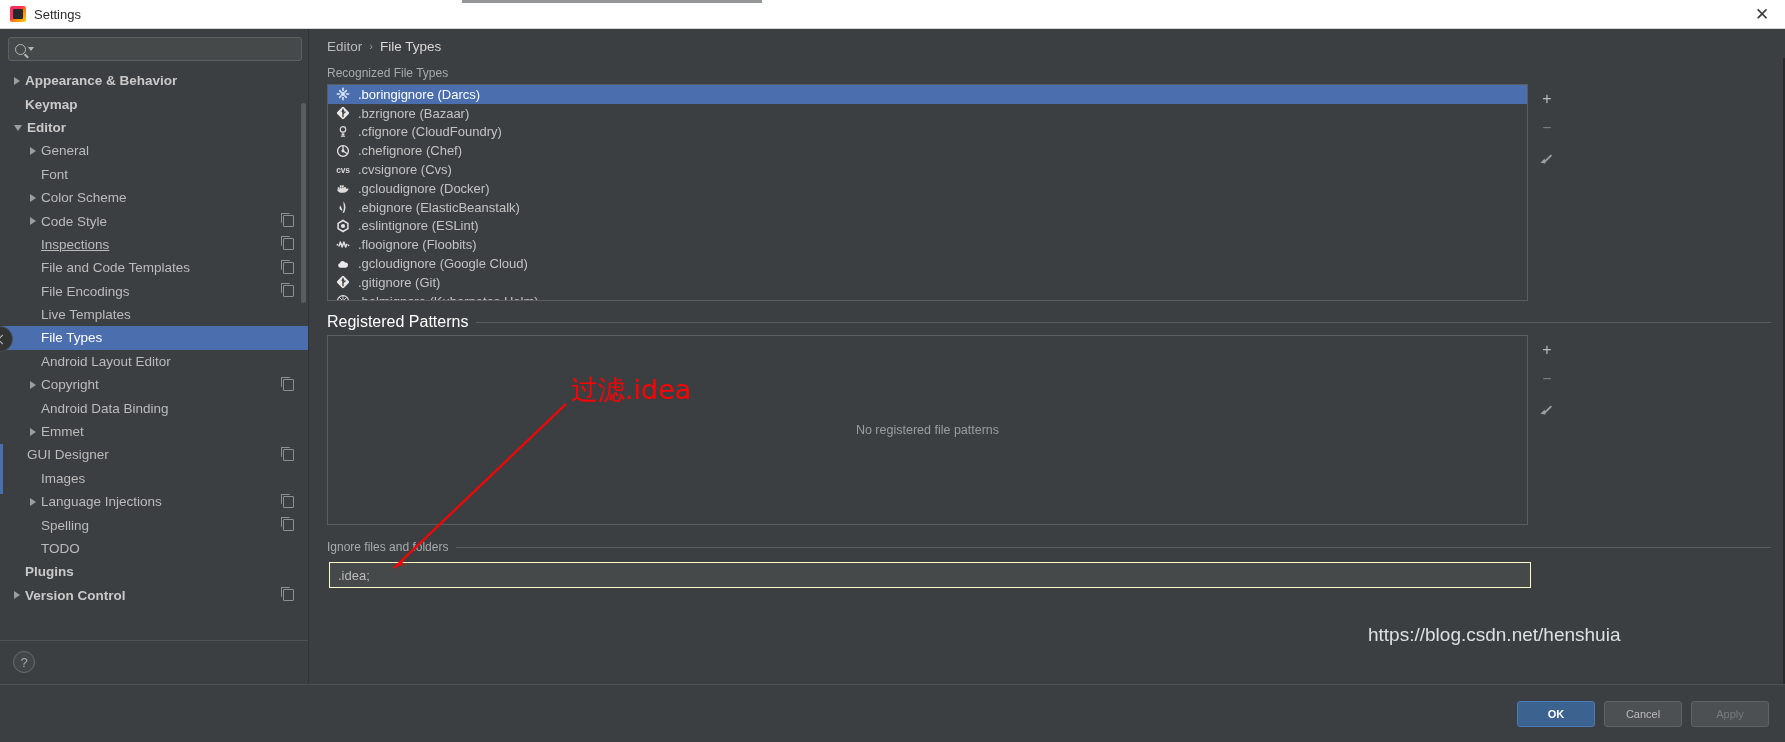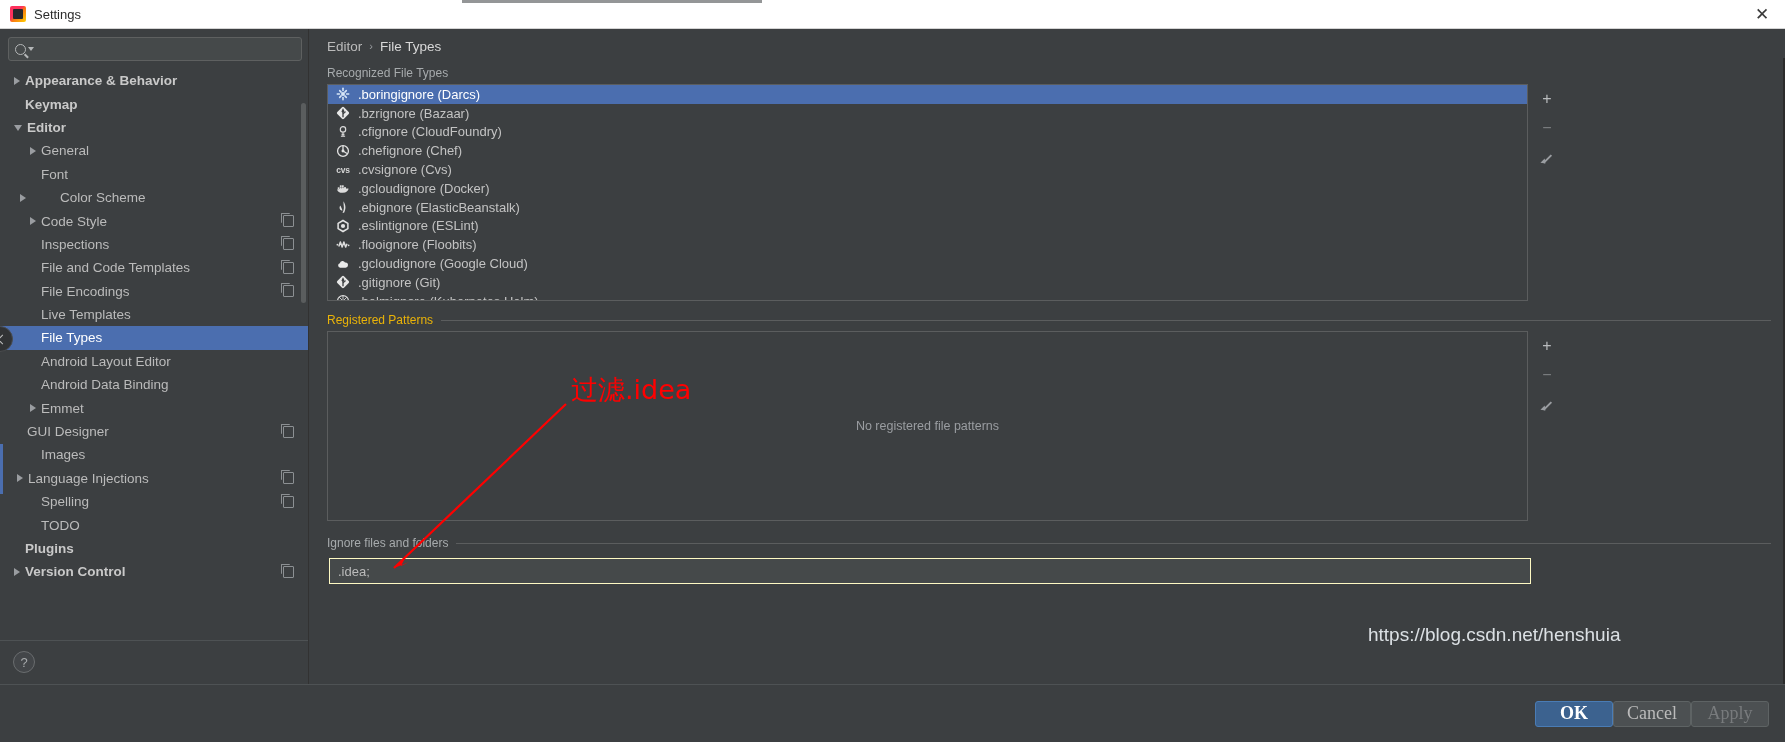--- a/index.html
+++ b/index.html
@@ -271,21 +271,21 @@
     border-right: 3px solid transparent;
     border-top: 4px solid #9a9da1;
     transform: rotate(-45deg);
   }
 
   
   .legend-row {
     display: flex; align-items: center;
     margin-top: 12px; margin-bottom: 4px;
   }
-  .legend-row .txt { font-size: 12px; color: #eab308; white-space: nowrap; }
+  .legend-row .txt { font-size: 16px; color: #ffffff; white-space: nowrap; }
   .legend-row .rule {
     flex: 1; height: 1px; background: #5b5d5e; margin-left: 8px;
   }
   .patternbox {
     width: 1201px; height: 190px;
     background: #3c3f41;
     border: 1px solid #5b5d5e;
     display: flex; align-items: center; justify-content: center;
     position: relative;
   }
@@ -317,23 +317,23 @@
     display: flex; align-items: center; justify-content: flex-end;
     padding-right: 16px;
     position: relative;
   }
   .btn {
     min-width: 78px; height: 26px;
     border-radius: 3px;
     border: 1px solid #5e6364;
     background: #4c5052;
     color: #bbbbbb;
-    font-size: 18px;
+    font-size: 11px;
     display: flex; align-items: center; justify-content: center;
-    font-family: Liberation Serif, serif;
+    margin-left: 9px;
   }
   .btn.primary {
     background: #3c628f;
     border-color: #4a7cb5;
     color: #ffffff;
     font-weight: bold;
   }
   .btn.disabled { color: #787b7d; }
 
   
@@ -407,30 +407,30 @@
             <span>Editor</span>
           </div>
           <div class="titem" style="padding-left: 30px;">
             <span class="arrow"></span>
             <span>General</span>
           </div>
           <div class="titem" style="padding-left: 30px;">
             <span class="arrow hidden"></span>
             <span>Font</span>
           </div>
-          <div class="titem" style="padding-left: 20px; gap: 29px;">
+          <div class="titem" style="padding-left: 30px;">
             <span class="arrow"></span>
             <span>Color Scheme</span>
           </div>
           <div class="titem" style="padding-left: 30px;">
             <span class="arrow"></span>
             <span>Code Style</span>
             <span class="copyicon"></span>
           </div>
-          <div class="titem" style="padding-left: 30px;">
+          <div class="titem" style="padding-left: 30px; text-decoration: underline;">
             <span class="arrow hidden"></span>
             <span>Inspections</span>
             <span class="copyicon"></span>
           </div>
           <div class="titem" style="padding-left: 30px;">
             <span class="arrow hidden"></span>
             <span>File and Code Templates</span>
             <span class="copyicon"></span>
           </div>
           <div class="titem" style="padding-left: 30px;">
@@ -442,39 +442,44 @@
             <span class="arrow hidden"></span>
             <span>Live Templates</span>
           </div>
           <div class="titem sel" style="padding-left: 30px;">
             <span class="arrow hidden"></span>
             <span>File Types</span>
           </div>
           <div class="titem" style="padding-left: 30px;">
             <span class="arrow hidden"></span>
             <span>Android Layout Editor</span>
+          </div>
+          <div class="titem" style="padding-left: 30px;">
+            <span class="arrow"></span>
+            <span>Copyright</span>
+            <span class="copyicon"></span>
           </div>
           <div class="titem" style="padding-left: 30px;">
             <span class="arrow hidden"></span>
             <span>Android Data Binding</span>
           </div>
           <div class="titem" style="padding-left: 30px;">
             <span class="arrow"></span>
             <span>Emmet</span>
           </div>
           <div class="titem" style="padding-left: 16px;">
             <span class="arrow hidden"></span>
             <span>GUI Designer</span>
             <span class="copyicon"></span>
           </div>
           <div class="titem" style="padding-left: 30px;">
             <span class="arrow hidden"></span>
             <span>Images</span>
           </div>
-          <div class="titem" style="padding-left: 17px;">
+          <div class="titem" style="padding-left: 30px;">
             <span class="arrow"></span>
             <span>Language Injections</span>
             <span class="copyicon"></span>
           </div>
           <div class="titem" style="padding-left: 30px;">
             <span class="arrow hidden"></span>
             <span>Spelling</span>
             <span class="copyicon"></span>
           </div>
           <div class="titem" style="padding-left: 30px;">

